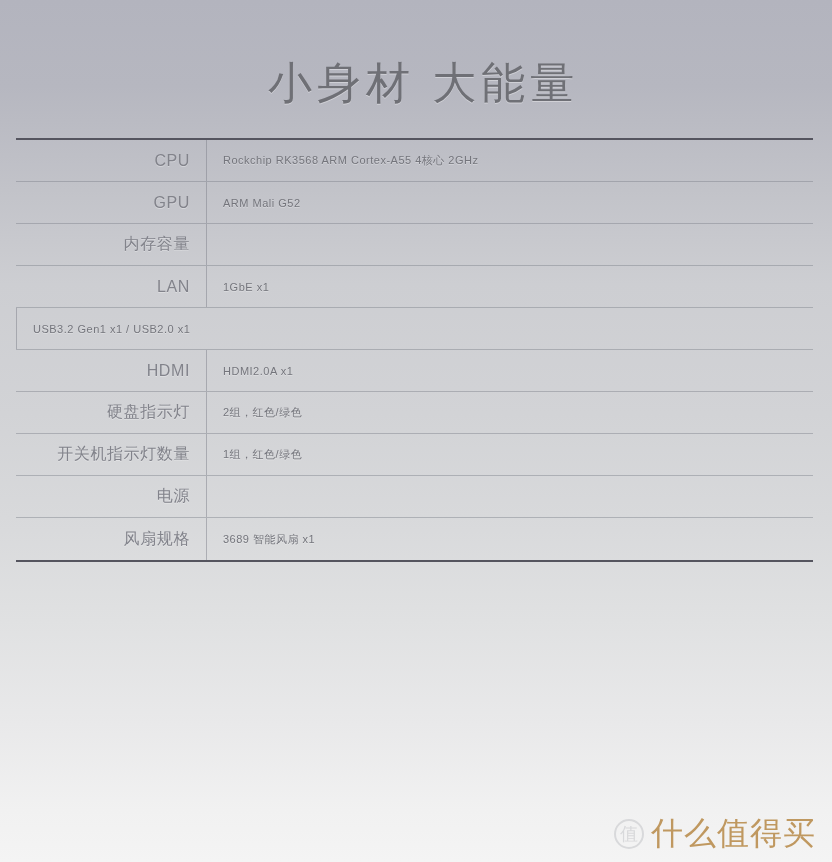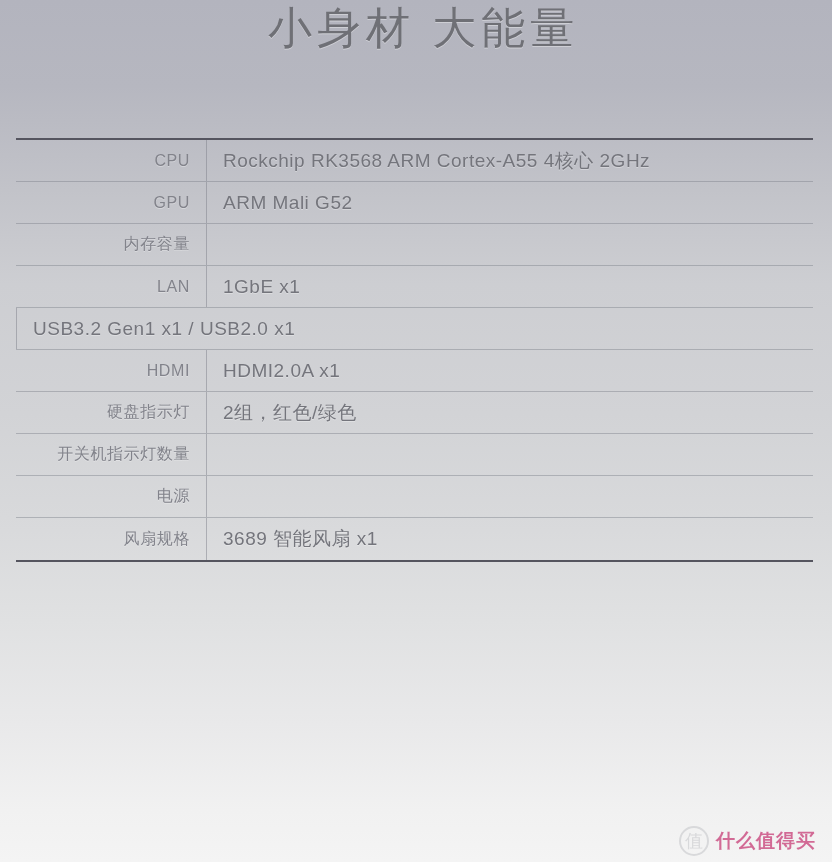--- a/index.html
+++ b/index.html
@@ -33,21 +33,21 @@
   }
 
   
   .title-wrap {
     position: absolute;
     top: 0;
     left: 0;
     width: 732px;
     height: 110px;
     display: flex;
-    align-items: flex-start;
+    align-items: flex-end;
   }
   .title {
     margin-left: 268px;
     font-size: 44px;
     line-height: 1.25;
     letter-spacing: 5px;
     font-weight: 300;
     color: #6f7076;
     white-space: nowrap;
     text-shadow: 0 1px 0 rgba(255,255,255,0.35);
@@ -87,21 +87,21 @@
   .spec-divider {
     flex: 0 0 1px;
     width: 1px;
     align-self: stretch;
     background: rgba(125,128,138,0.5);
   }
 
   .spec-value {
     flex: 1 1 auto;
     padding-left: 16px;
-    font-size: 19px;
+    font-size: 11px;
     letter-spacing: 0.5px;
     color: #74757c;
     font-weight: 400;
     text-shadow: 0 1px 0 rgba(255,255,255,0.3);
     white-space: nowrap;
     overflow: hidden;
   }
 
   
   .watermark {
@@ -121,24 +121,24 @@
     border: 2px solid #c9cacd;
     display: flex;
     align-items: center;
     justify-content: center;
     font-size: 18px;
     line-height: 1;
     color: #c9cacd;
     font-weight: 400;
   }
   .wm-text {
-    font-size: 19px;
+    font-size: 32px;
     letter-spacing: 1px;
-    color: #be185d;
-    font-weight: 700;
+    color: #a16207;
+    font-weight: 400;
     white-space: nowrap;
   }
 </style>
 </head>
 <body>
 
 <div class="page">
 
   <div class="title-wrap">
     <h1 class="title">小身材 大能量</h1>
@@ -174,20 +174,21 @@
         <div class="spec-value">HDMI2.0A x1</div>
       </div>
       <div class="spec-row">
         <div class="spec-label">硬盘指示灯</div>
         <div class="spec-divider"></div>
         <div class="spec-value">2组，红色/绿色</div>
       </div>
       <div class="spec-row">
         <div class="spec-label">开关机指示灯数量</div>
         <div class="spec-divider"></div>
+        <div class="spec-value">1组，红色/绿色</div>
       </div>
       <div class="spec-row">
         <div class="spec-label">电源</div>
         <div class="spec-divider"></div>
       </div>
       <div class="spec-row">
         <div class="spec-label">风扇规格</div>
         <div class="spec-divider"></div>
         <div class="spec-value">3689 智能风扇 x1</div>
       </div>

